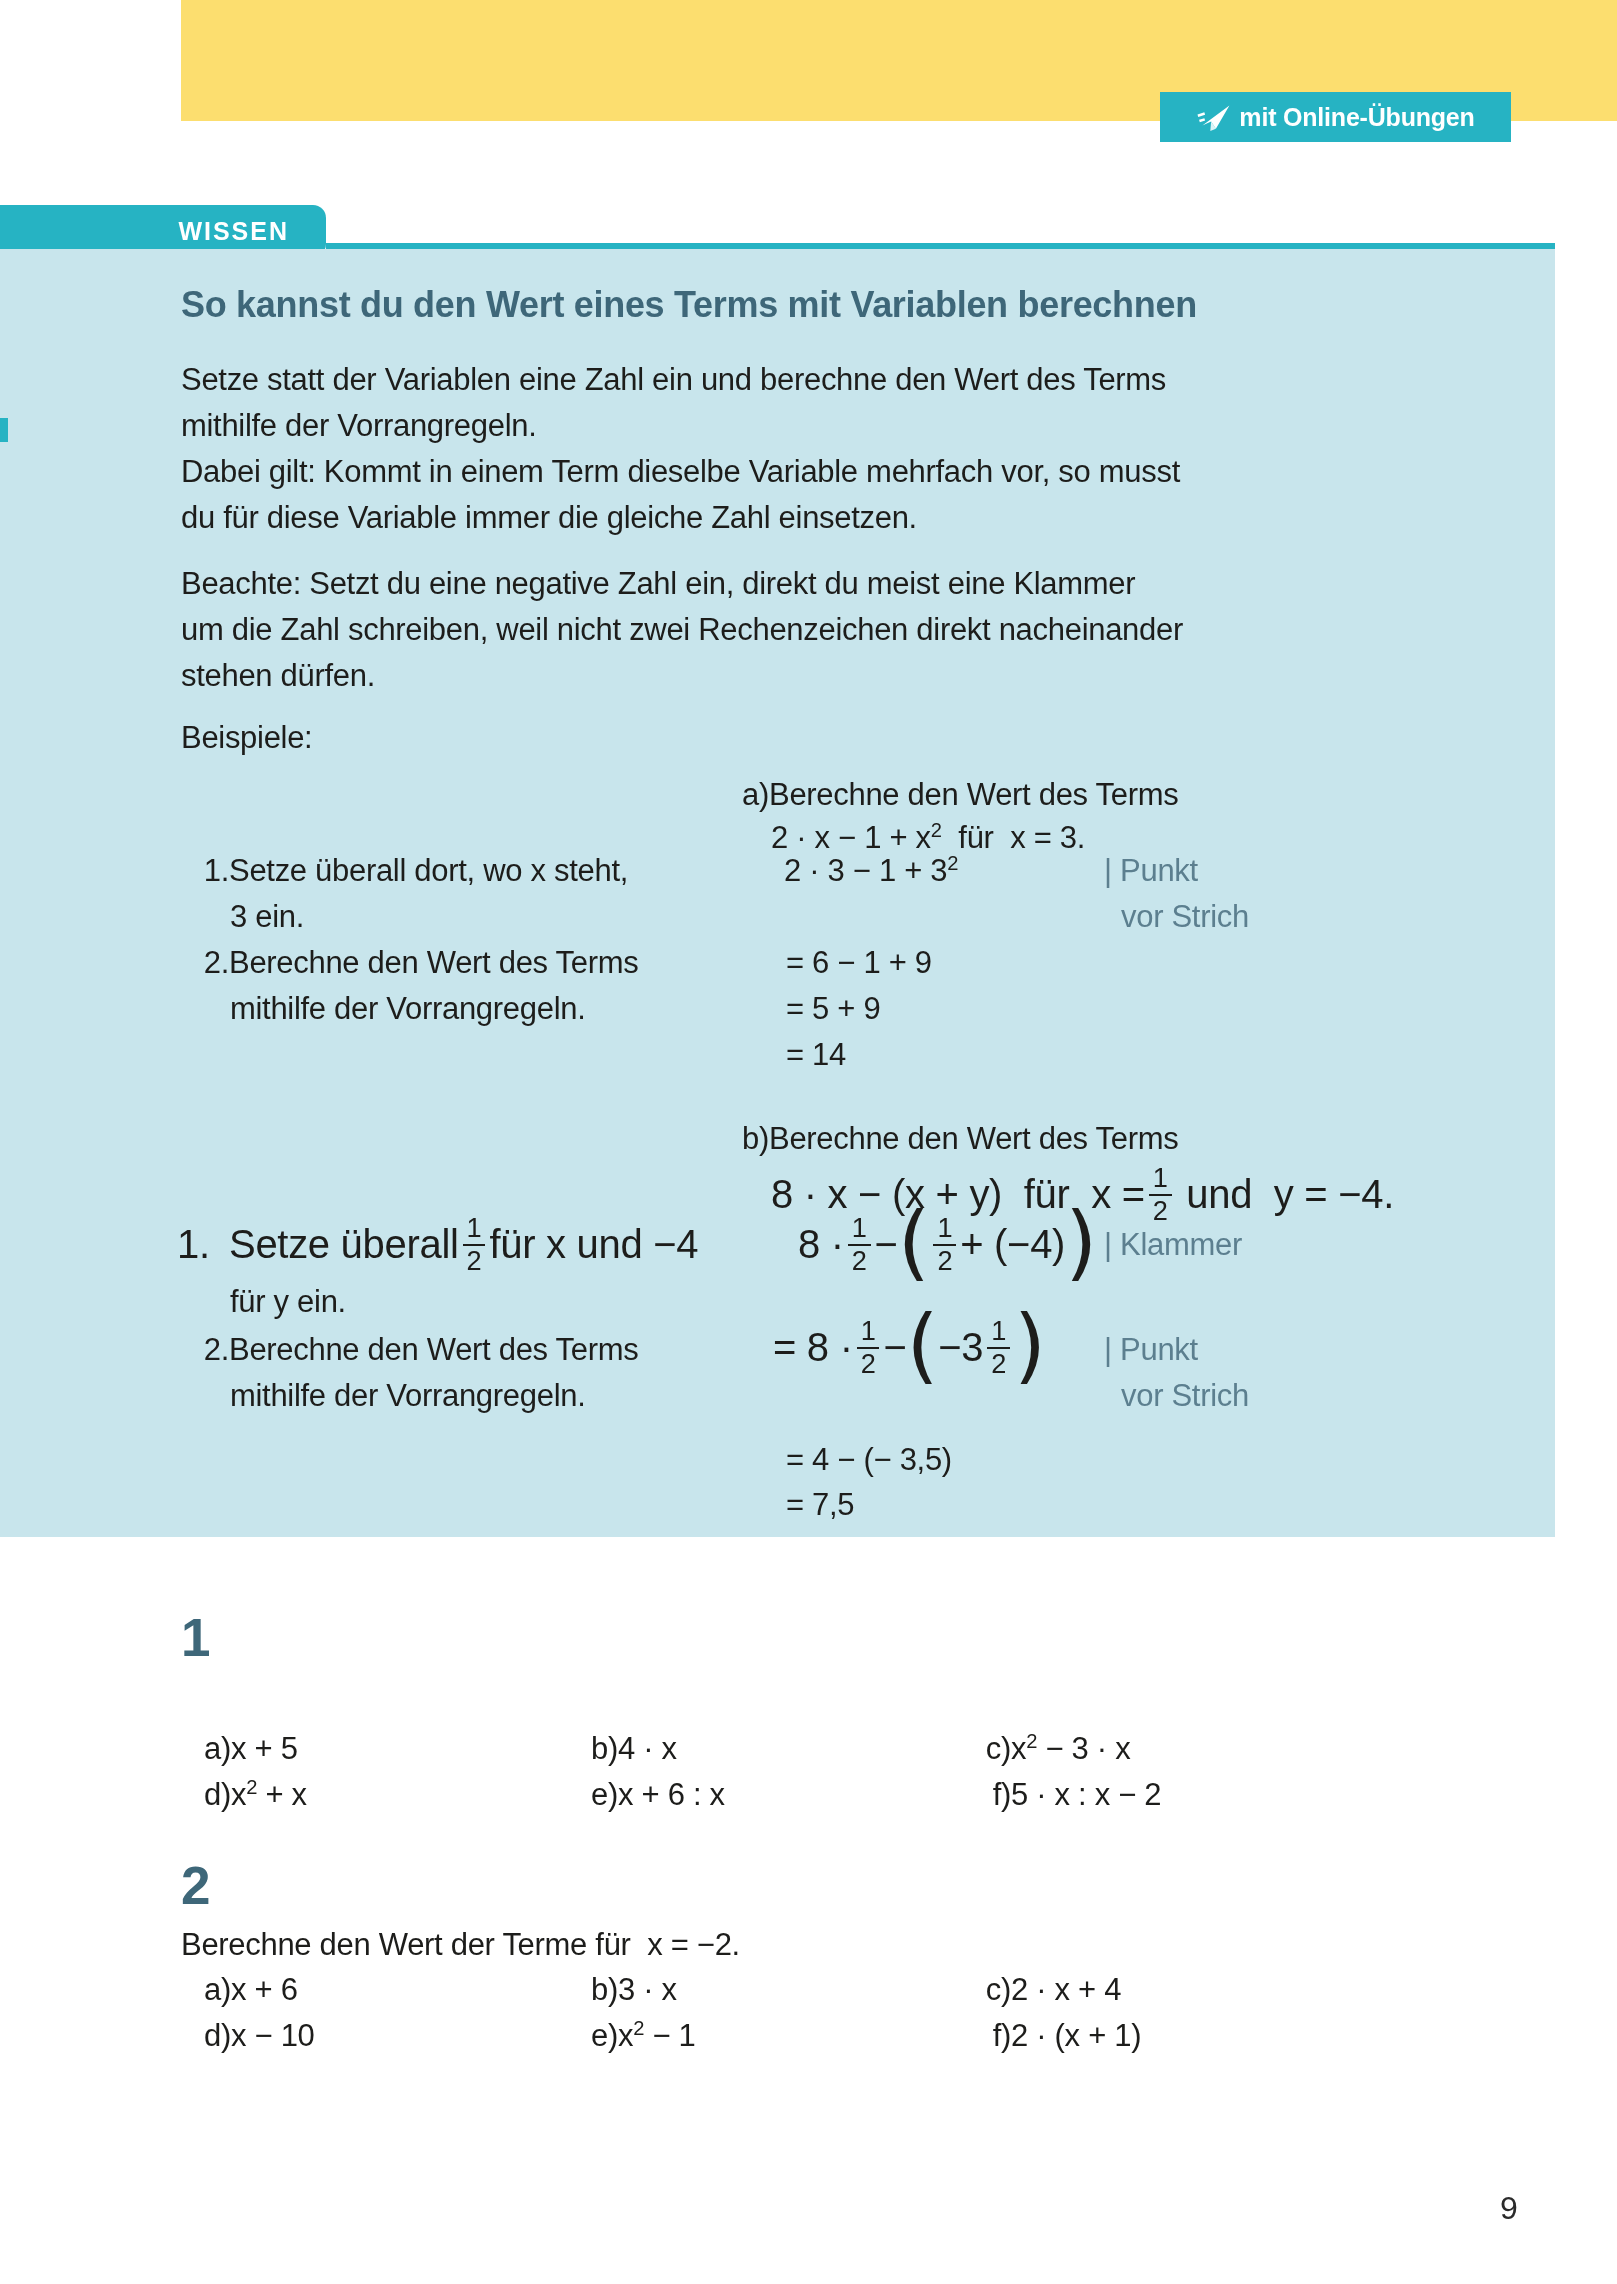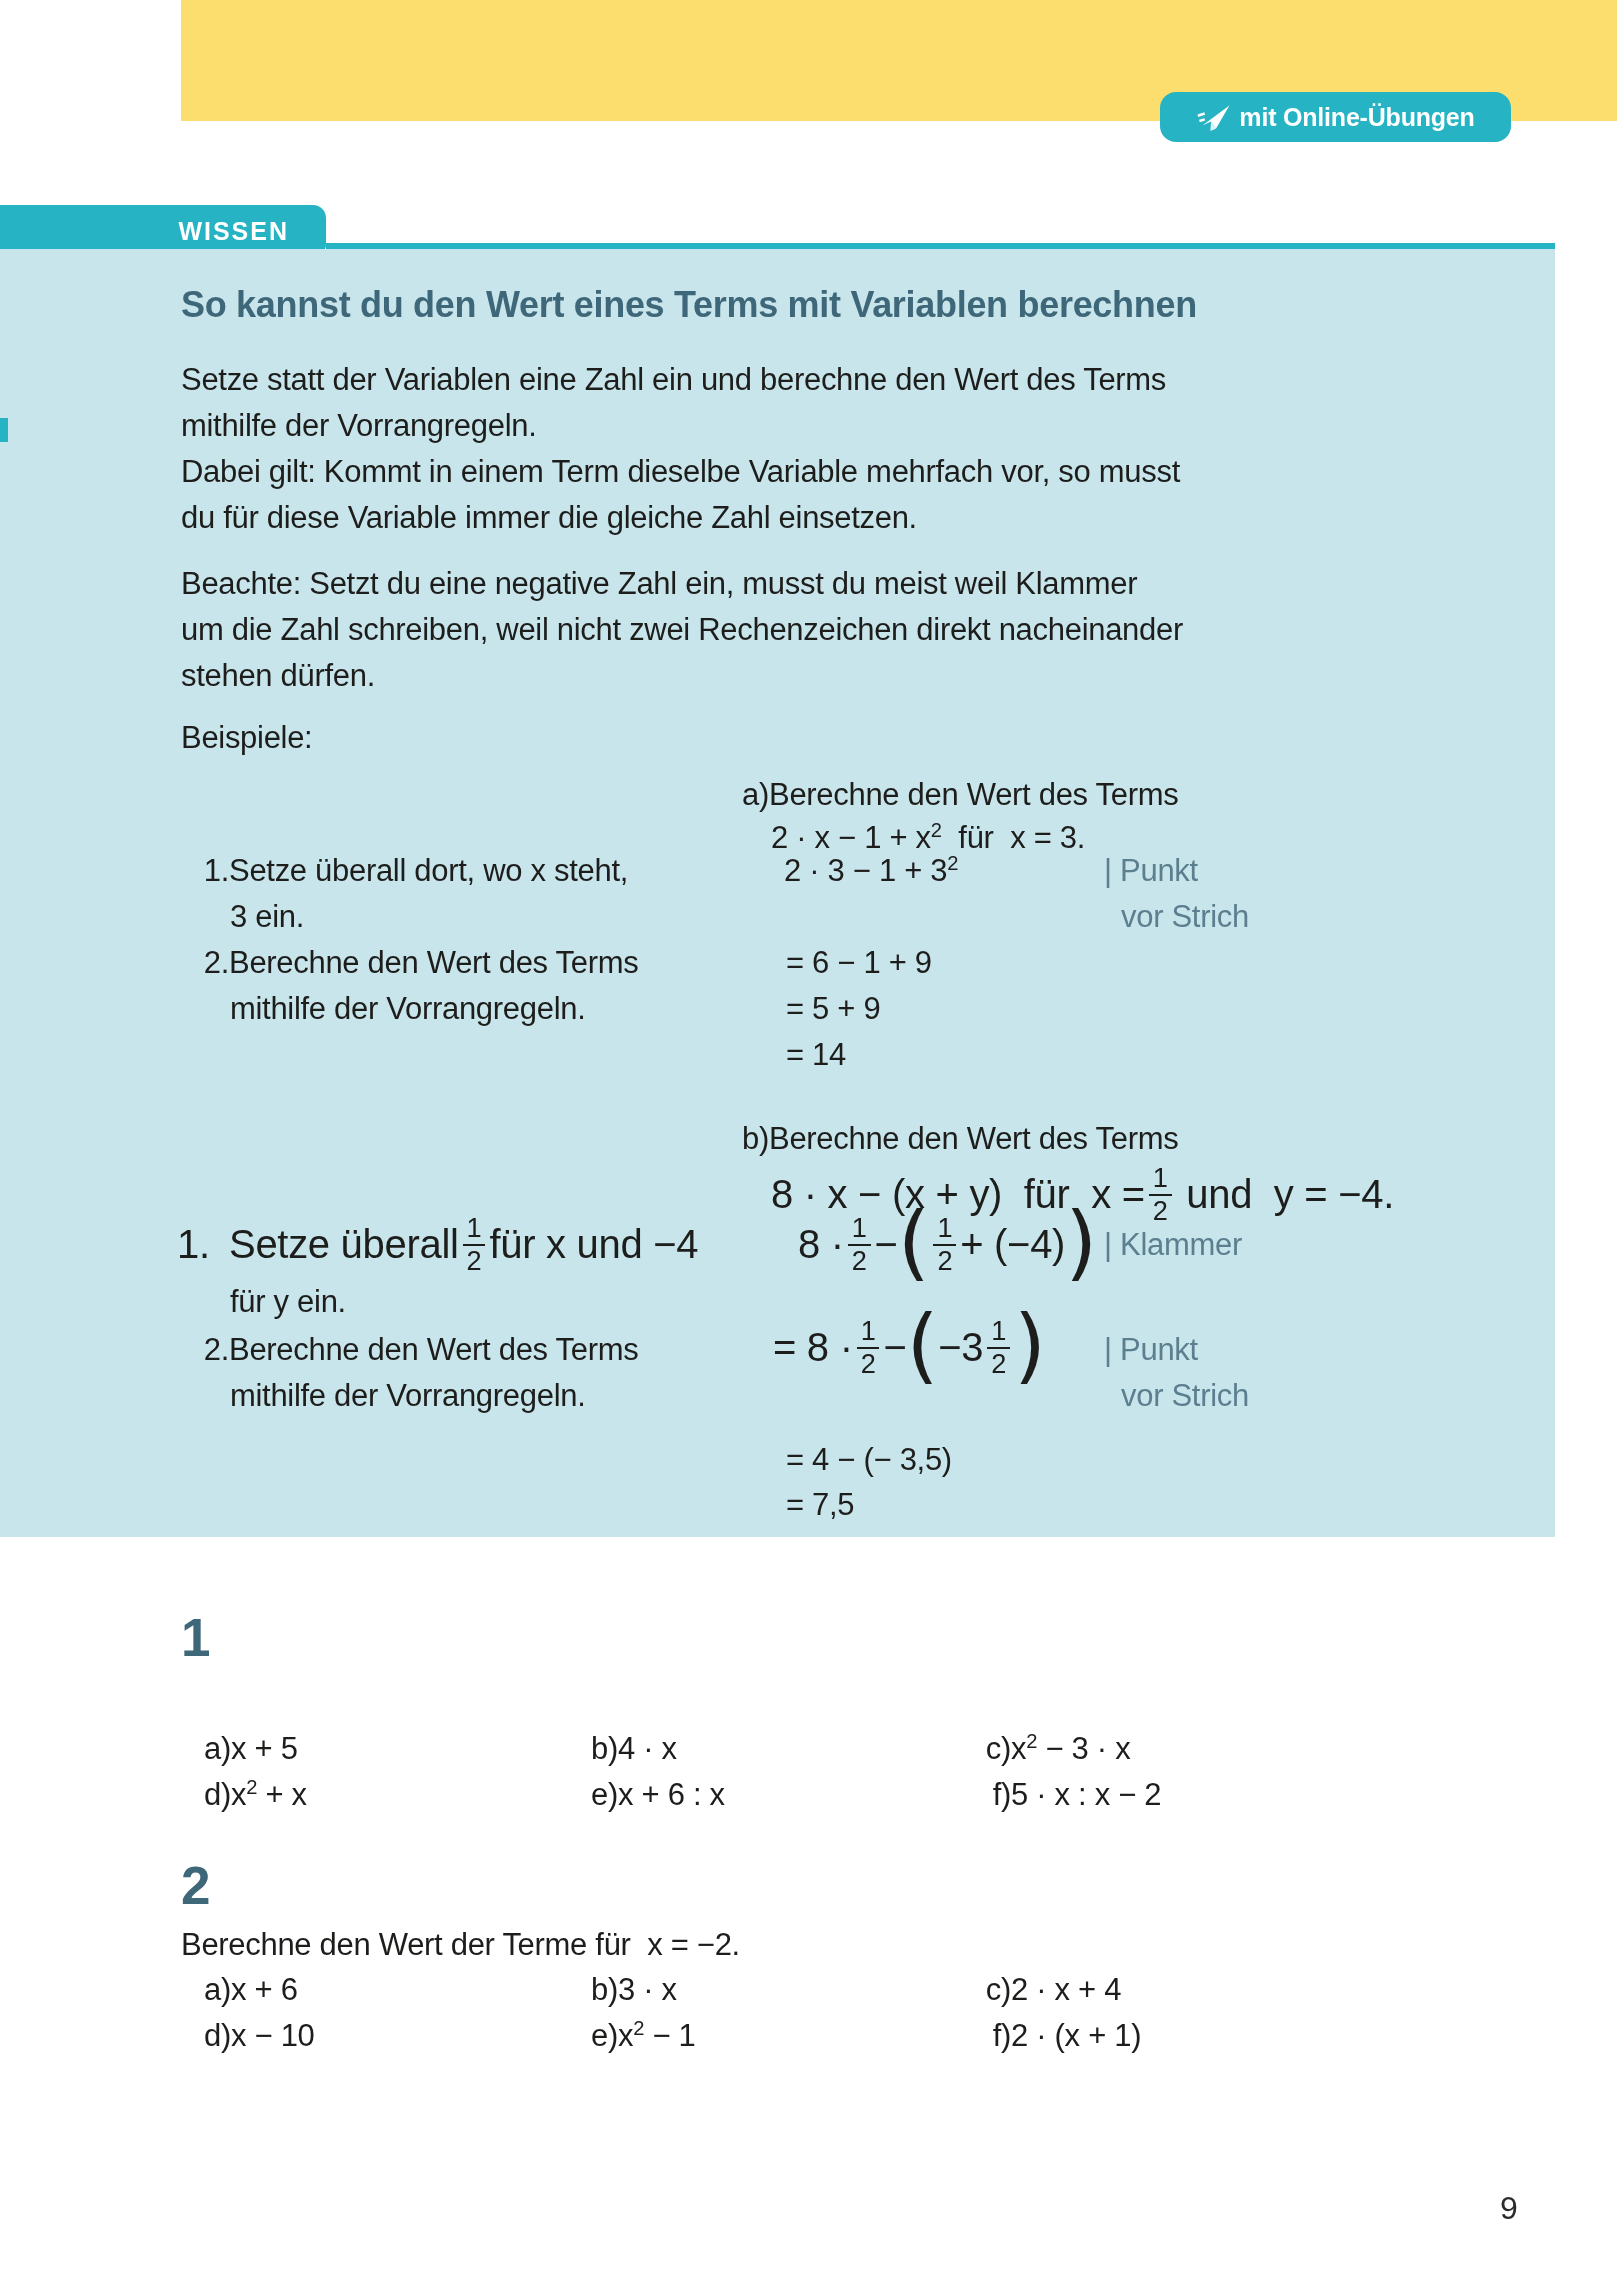--- a/index.html
+++ b/index.html
@@ -5,21 +5,21 @@
   html,body{margin:0;padding:0;background:#ffffff;}
   #page{position:relative;width:1618px;height:2284px;background:#ffffff;overflow:hidden;
         font-family:"Liberation Sans",sans-serif;color:#1d1d1b;}
   .abs{position:absolute;}
   .line{position:absolute;font-size:31px;line-height:37px;white-space:nowrap;letter-spacing:-0.3px;text-align:right;}
   .vrow{position:absolute;display:flex;align-items:center;white-space:nowrap;
         font-size:40px;letter-spacing:-0.3px;}
   .b{font-weight:normal;}
   
   #yellow-band{left:181px;top:0;width:1436px;height:121px;background:#fcde6f;}
-  #online-badge{left:1160px;top:92px;width:351px;height:50px;background:#26b3c3;border-radius:16px;
+  #online-badge{left:1160px;top:92px;width:351px;height:50px;background:#26b3c3;border-radius:0;
         display:flex;align-items:center;justify-content:center;gap:8px;}
   #online-badge .lbl{color:#ffffff;font-size:25px;font-weight:bold;letter-spacing:-0.2px;}
   
   #wissen-tab{left:0;top:205px;width:326px;height:52px;background:#26b3c3;border-radius:0 13px 13px 0;
         display:flex;align-items:center;justify-content:flex-end;padding-right:37px;box-sizing:border-box;}
   #wissen-tab .lbl{color:#ffffff;font-size:25px;font-weight:bold;letter-spacing:2px;}
   #panel-top-line{left:326px;top:243px;width:1229px;height:5.6px;background:#26b3c3;}
   #wissen-panel{left:0;top:249px;width:1555px;height:1288px;background:#c8e5ec;}
   #left-edge-mark{left:0;top:418px;width:8px;height:24px;background:#26b3c3;}
   .title{position:absolute;font-size:36px;line-height:42px;font-weight:bold;color:#3e6779;
@@ -67,21 +67,21 @@
   <div class="abs" id="wissen-panel"></div>
   <div class="abs" id="left-edge-mark"></div>
 
   <div class="title" style="left:181px;top:284px;">So kannst du den Wert eines Terms mit Variablen berechnen</div>
 
   <div class="line" style="left:181px;top:361px;">Setze statt der Variablen eine Zahl ein und berechne den Wert des Terms</div>
   <div class="line" style="left:181px;top:407px;"><span>mithilfe der </span><span class="b">Vorrangregeln</span><span>.</span></div>
   <div class="line" style="left:181px;top:453px;">Dabei gilt: Kommt in einem Term dieselbe Variable mehrfach vor, so musst</div>
   <div class="line" style="left:181px;top:499px;">du für diese Variable immer die gleiche Zahl einsetzen.</div>
 
-  <div class="line" style="left:181px;top:565px;"><span class="b">Beachte:</span><span> Setzt du eine </span><span class="b">negative Zahl</span><span> ein, musst du meist weil Klammer</span></div>
+  <div class="line" style="left:181px;top:565px;"><span class="b">Beachte:</span><span> Setzt du eine </span><span class="b">negative Zahl</span><span> ein, direkt du meist eine Klammer</span></div>
   <div class="line" style="left:181px;top:611px;">um die Zahl schreiben, weil nicht zwei Rechenzeichen direkt nacheinander</div>
   <div class="line" style="left:181px;top:657px;">stehen dürfen.</div>
 
   <div class="line b" style="left:181px;top:719px;">Beispiele:</div>
 
   <div class="line" style="left:737px;top:776px;"><span class="exlbl">a)</span><span>Berechne den Wert des Terms</span></div>
   <div class="line" style="left:771px;top:819px;"><span>2 · x − 1 + x</span><sup>2</sup><span> &nbsp;für &nbsp;x = 3.</span></div>
 
   <div class="line" style="left:177px;top:852px;"><span class="steplbl">1.</span><span>Setze überall dort, wo x steht,</span></div>
   <div class="line" style="left:230px;top:898px;">3 ein.</div>

